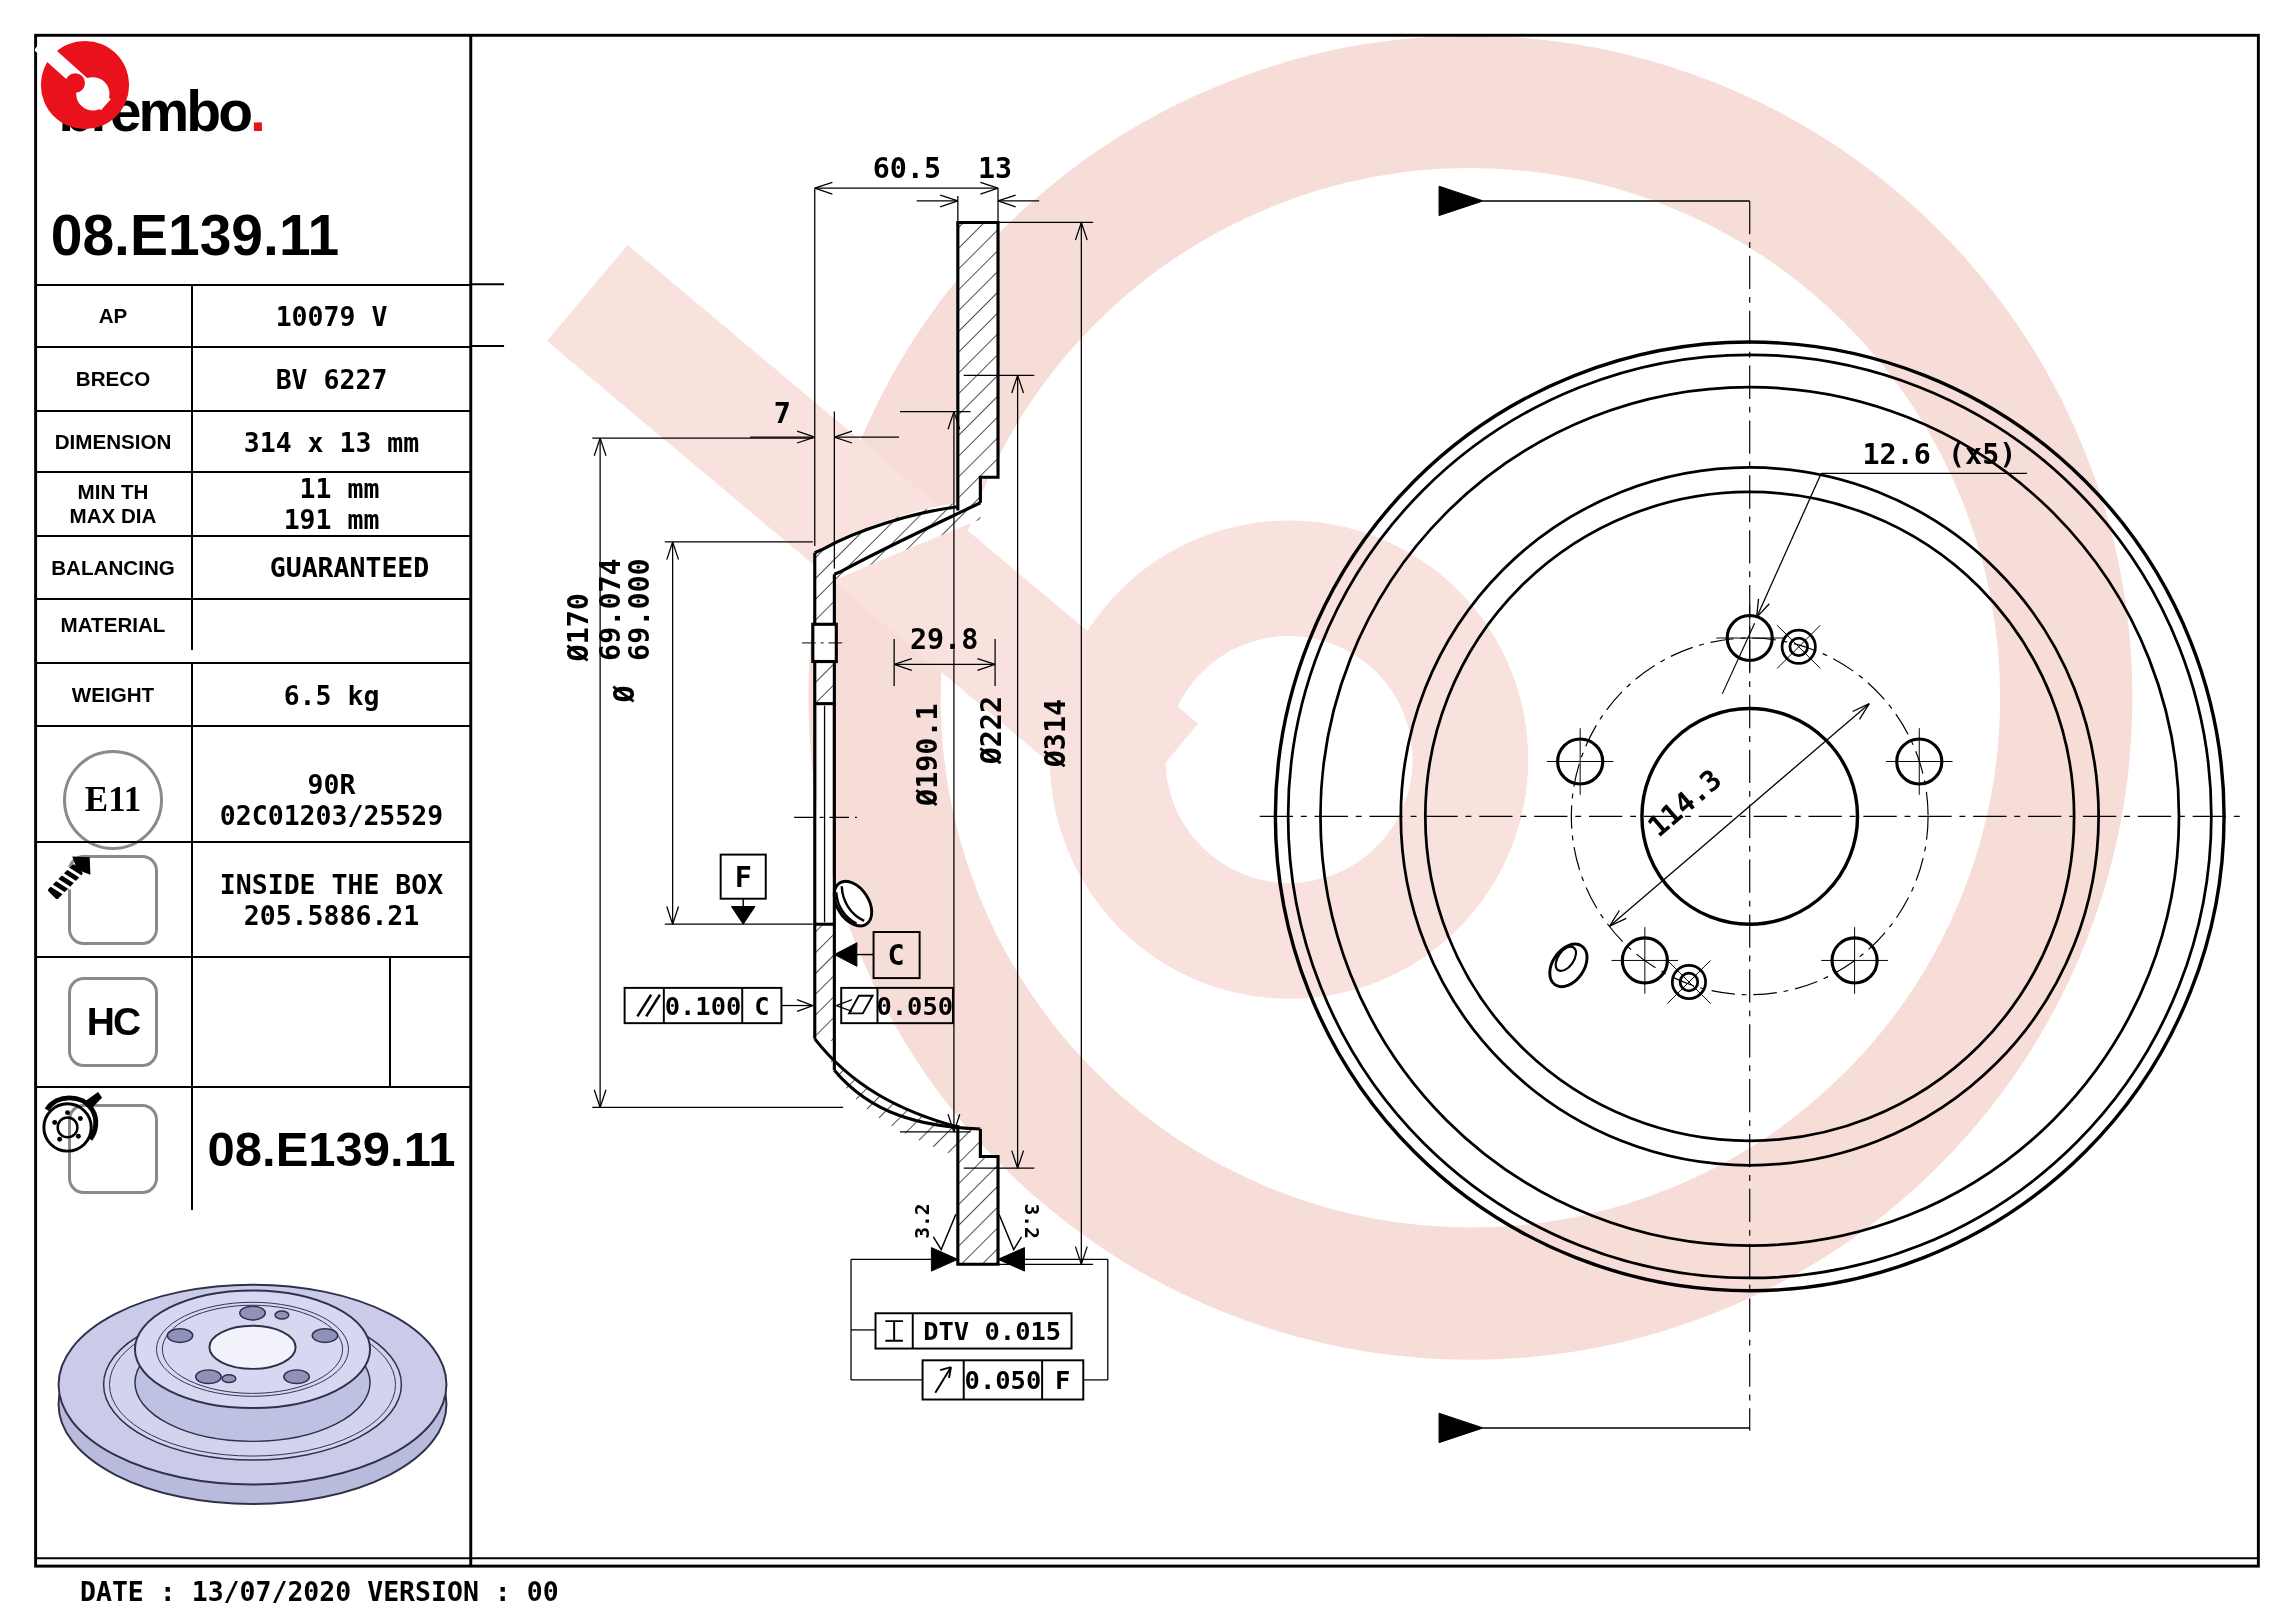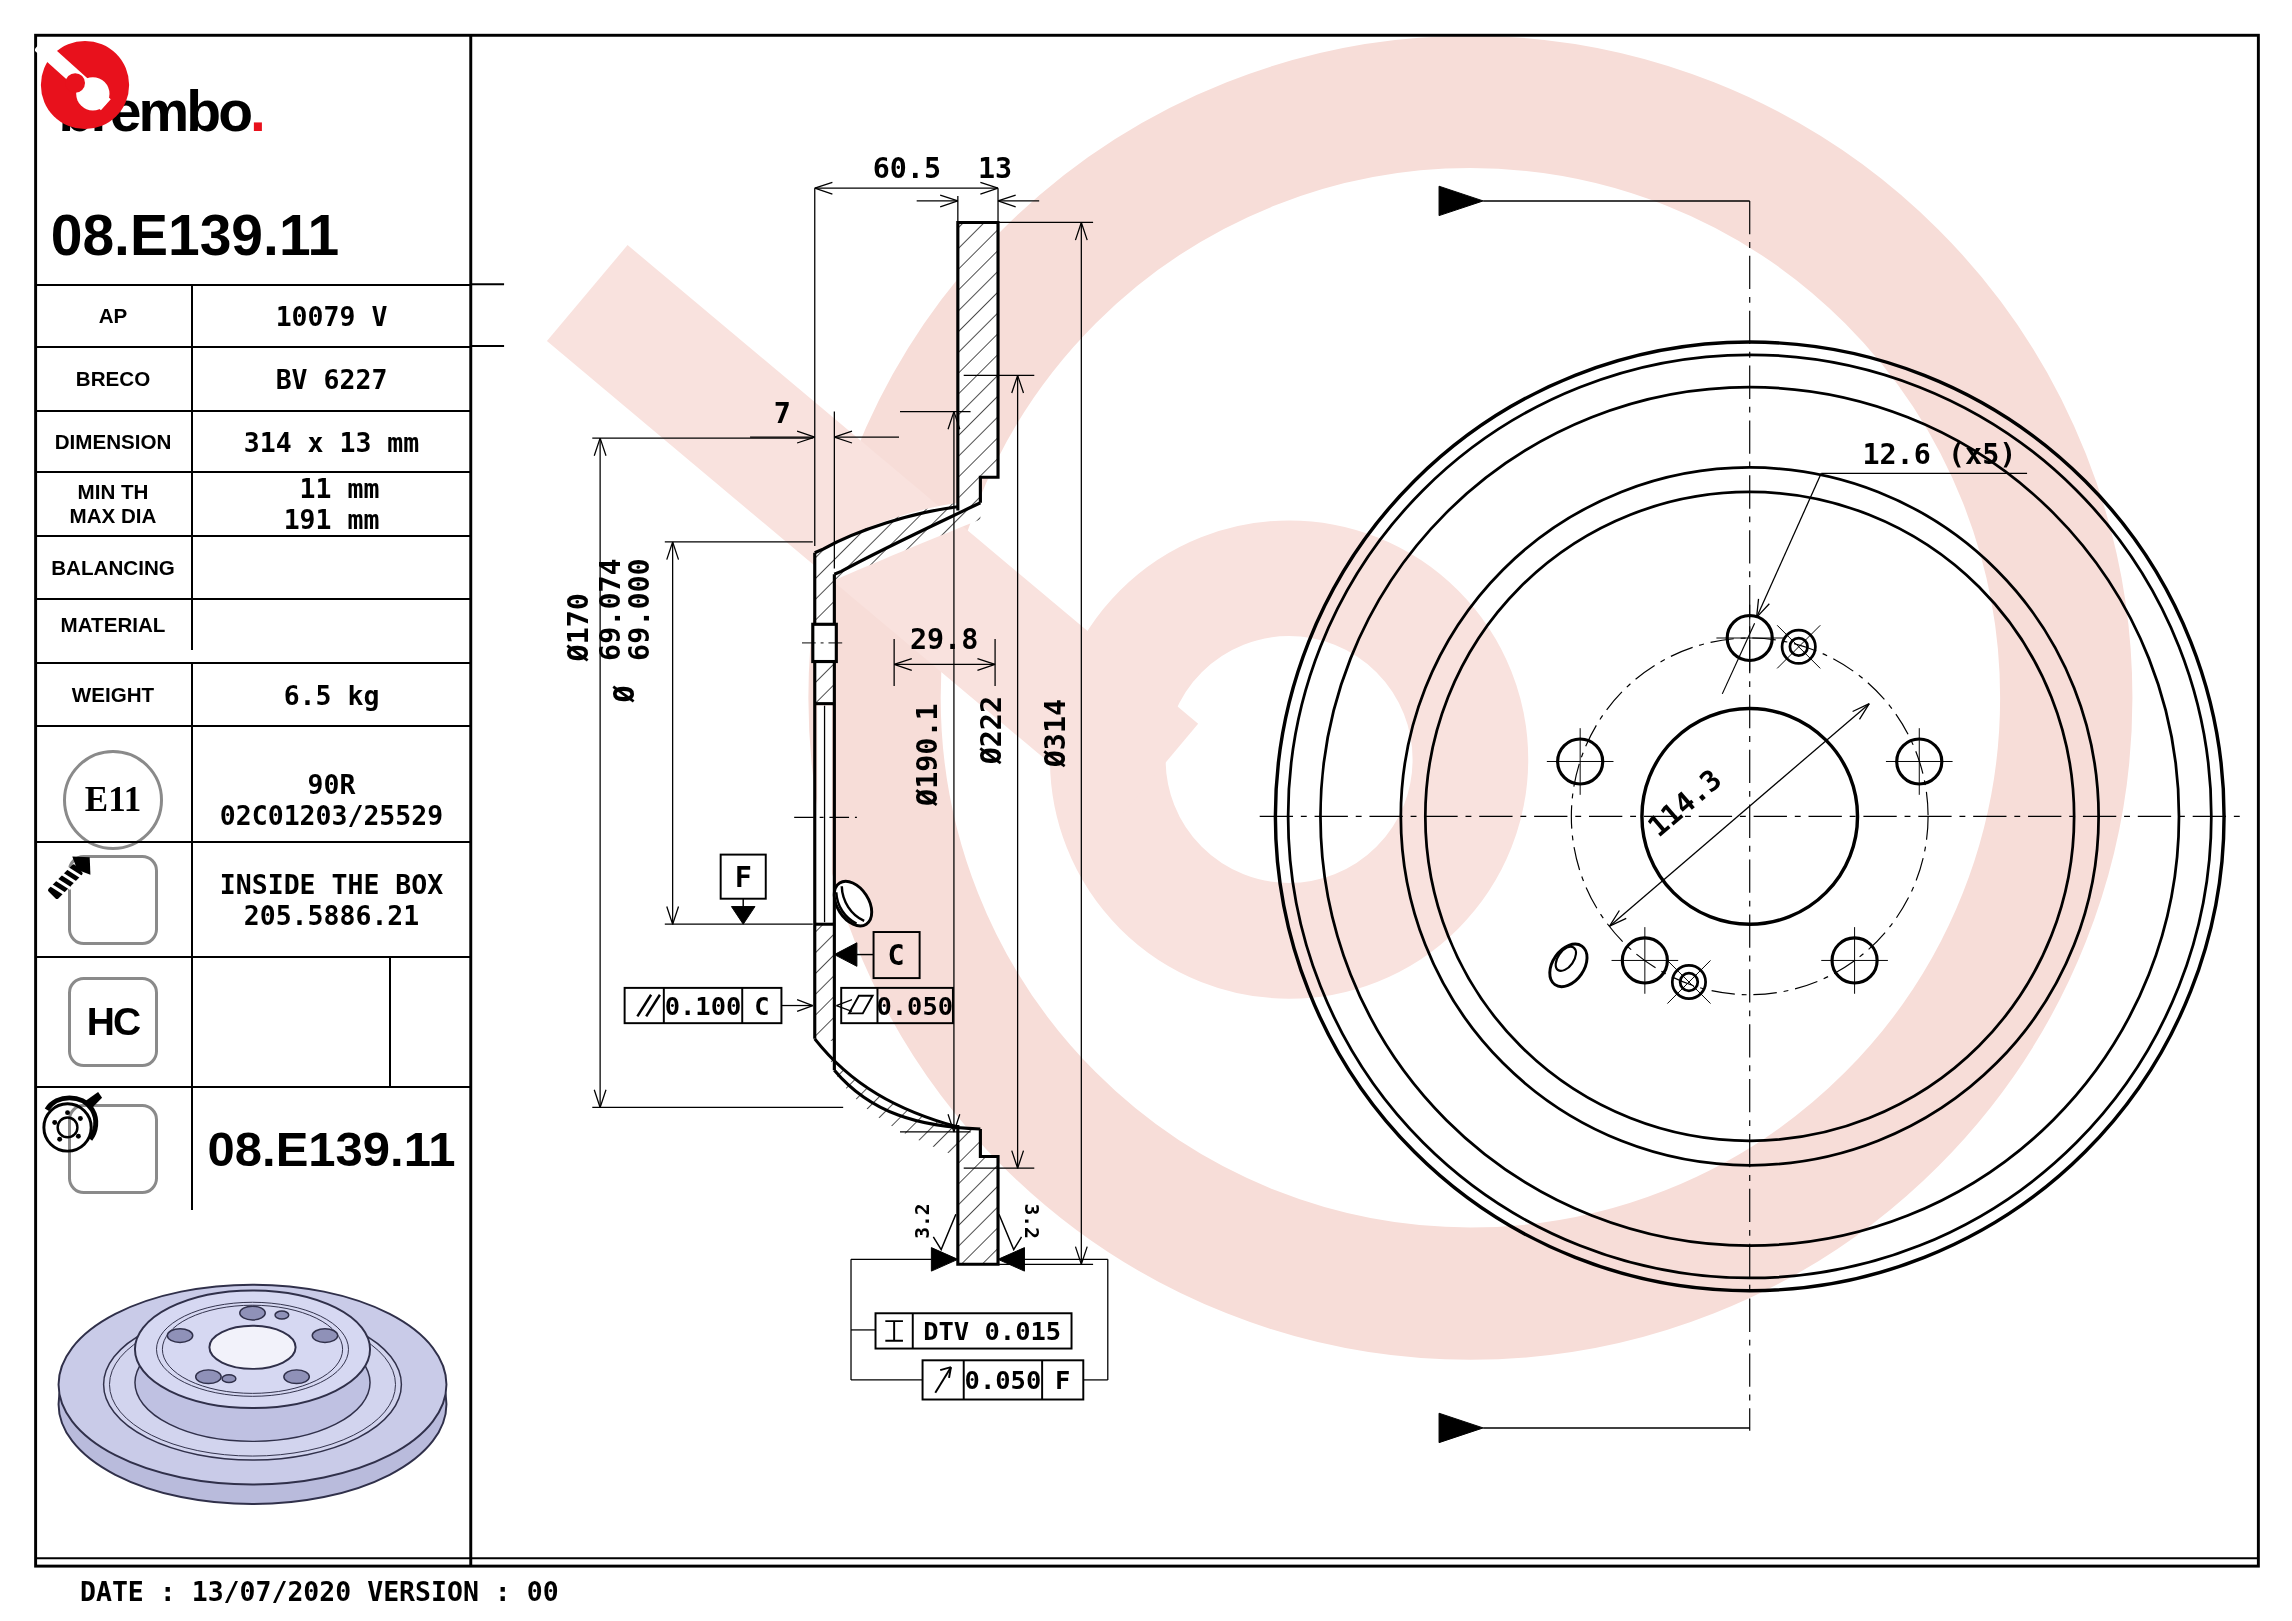--- a/index.html
+++ b/index.html
@@ -316,20 +316,21 @@
     <span>MIN TH</span>
     <span>MAX DIA</span>
   </div>
   <div class="pv">
     <span> 11 mm</span>
     <span>191 mm</span>
   </div>
 </div>
 <div class="prow" style="top:535px;height:63px;gap:36px;">
   <div class="pl">BALANCING</div>
+  <div class="pv">GUARANTEED</div>
 </div>
 <div class="prow" style="top:598px;height:52px;">
   <div class="pl">MATERIAL</div>
 </div>
 <div class="prow" style="top:662px;height:64px;">
   <div class="pl">WEIGHT</div>
   <div class="pv">6.5 kg</div>
 </div>
 <div class="prow" style="top:725px;height:147px;">
   <div class="pl">

